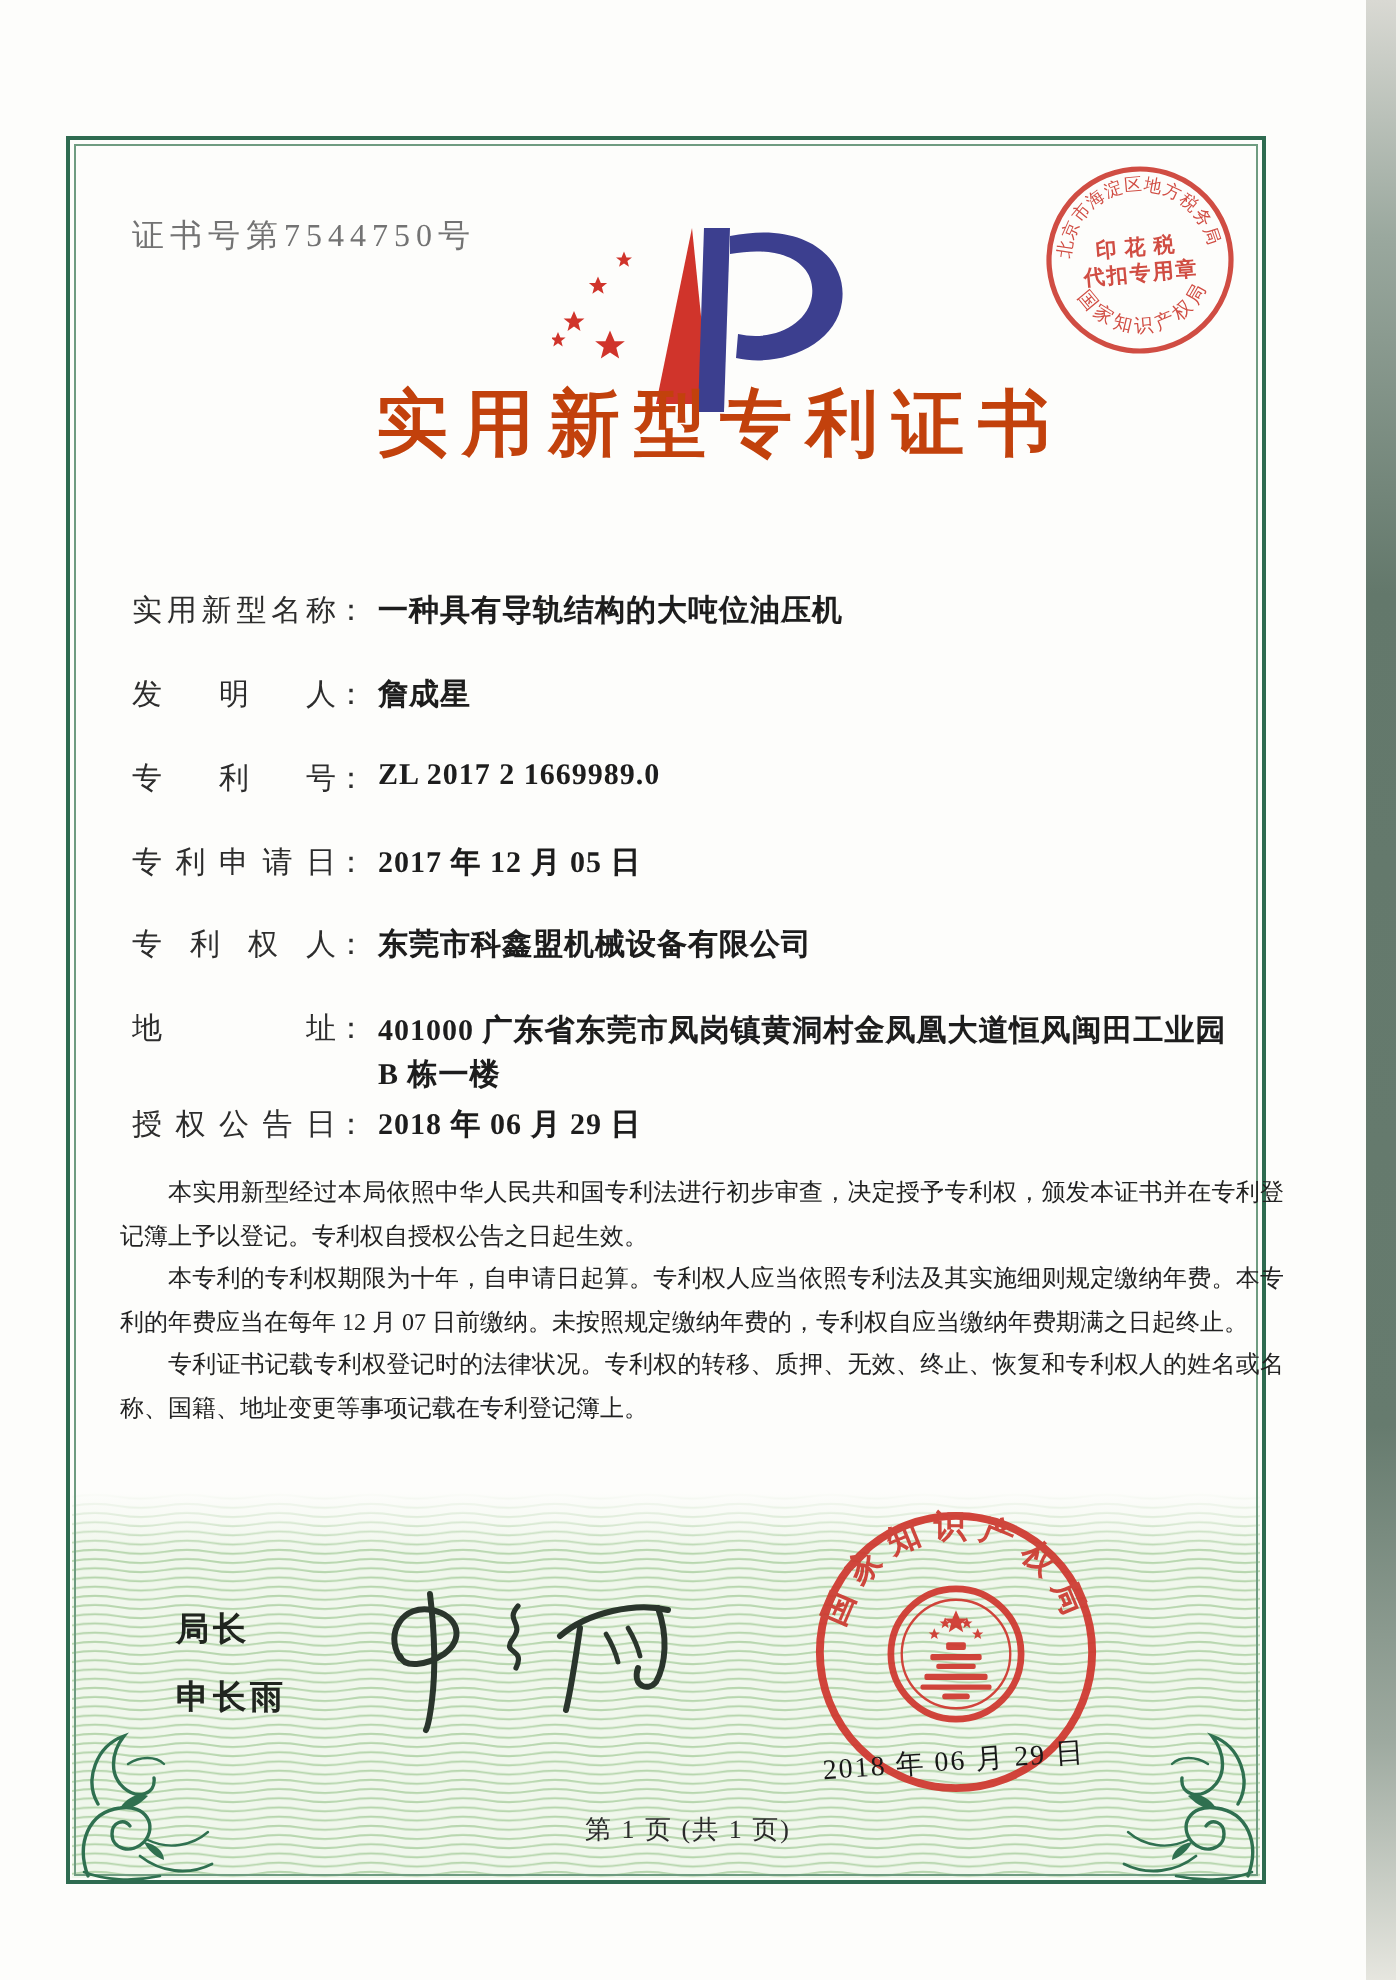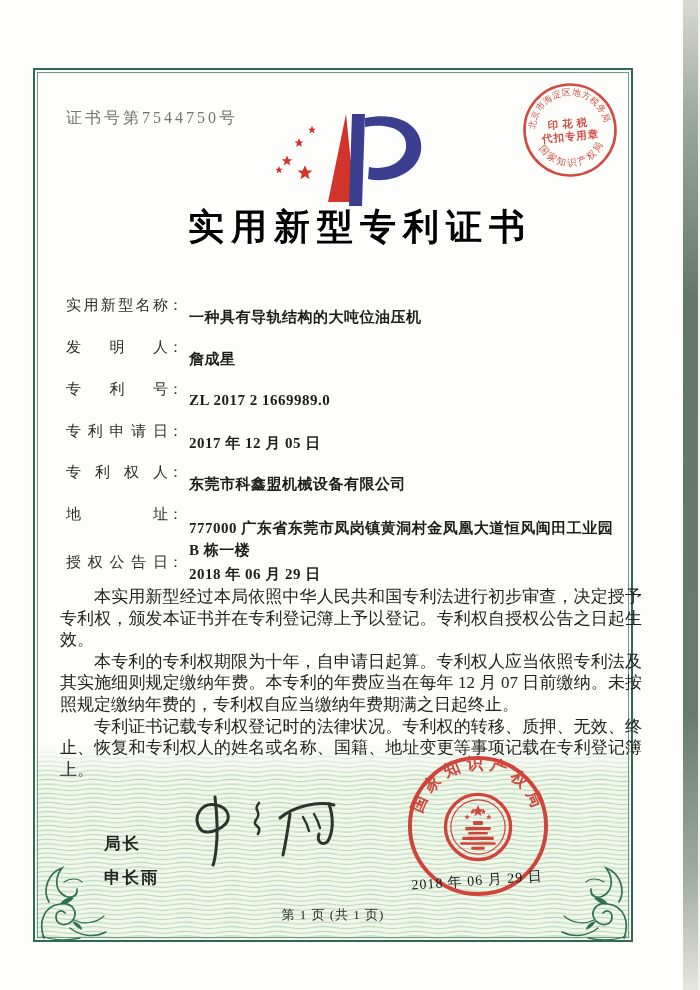--- a/index.html
+++ b/index.html
@@ -15,57 +15,57 @@
   .frame{position:absolute;left:33px;top:68px;width:600px;height:874px;
     border:2.5px solid #2e6b50;box-sizing:border-box;}
   .frame::after{content:"";position:absolute;left:2px;top:2px;right:2px;bottom:2px;
     border:1px solid #6f9c81;}
 
   .certno{position:absolute;left:66px;top:108px;font-size:16px;color:#737373;
     letter-spacing:3px;}
 
   .logo{position:absolute;left:276px;top:110px;}
 
-  .title{position:absolute;left:33px;top:203px;width:654px;text-align:center;
-    font-size:36px;font-weight:700;color:#000000;letter-spacing:7px;}
+  .title{position:absolute;left:33px;top:188px;width:654px;text-align:center;
+    font-size:36px;font-weight:700;color:#c2410c;letter-spacing:7px;}
 
   .frow{position:absolute;left:66px;font-size:15px;color:#222;white-space:nowrap;}
   .flabel{display:inline-block;width:102px;text-align:justify;text-align-last:justify;
     color:#2d2d2d;vertical-align:top;}
   .fcolon{display:inline-block;vertical-align:top;color:#2d2d2d;margin-right:6px;}
   .fval{display:inline-block;font-weight:600;color:#1d1d1d;vertical-align:top;
-    letter-spacing:.5px;margin-top:12px;}
+    letter-spacing:.5px;}
   .fval.wrap{white-space:normal;width:432px;line-height:22px;}
   .pair2{position:absolute;left:315px;top:0;white-space:nowrap;}
   .pair2 .flabel{width:90px;}
 
-  .body-text{position:absolute;left:60px;top:586px;width:582px;font-size:17px;
+  .body-text{position:absolute;left:60px;top:586px;width:582px;font-size:12px;
     line-height:21.6px;color:#222;text-align:justify;}
   .body-text p{margin:0;text-indent:2em;}
 
   .wavy{position:absolute;left:36px;top:746px;width:594px;height:193px;}
   .wavy-fade{position:absolute;left:36px;top:746px;width:594px;height:30px;
     background:linear-gradient(180deg,#fdfdfb 0%,rgba(253,253,251,0) 100%);}
 
   .orn{position:absolute;}
   .orn.left{left:36px;top:860px;}
   .orn.right{left:558px;top:860px;transform:scaleX(-1);}
 
-  .signer{position:absolute;left:88px;top:826px;font-family:"Liberation Sans","DejaVu Sans",sans-serif;
-    font-size:16.5px;font-weight:600;color:#20251f;letter-spacing:2px;line-height:34px;margin-left:16px;}
+  .signer{position:absolute;left:88px;top:798px;font-family:"Liberation Sans","DejaVu Sans",sans-serif;
+    font-size:16.5px;font-weight:600;color:#20251f;letter-spacing:2px;line-height:34px;}
   .signature{position:absolute;left:186px;top:784px;}
 
   .seal{position:absolute;left:404px;top:752px;}
   .seal-date{position:absolute;left:392px;top:872px;width:170px;text-align:center;
     font-size:14px;color:#181818;letter-spacing:1px;transform:rotate(-4deg);}
 
   .taxstamp{position:absolute;left:520px;top:80px;transform:rotate(-5deg);}
 
   .footer{position:absolute;left:33px;top:906px;width:600px;text-align:center;
-    font-size:13px;color:#2a2a2a;letter-spacing:1px;}
+    font-size:13px;color:#2a2a2a;letter-spacing:1px;padding-left:11px;}
 
   .red{fill:#cc3a30;}
   svg text{font-family:"Liberation Serif","DejaVu Serif",serif;}
 </style>
 </head>
 <body>
 
 <div class="stage">
 
   <svg class="wavy" width="594" height="193" viewBox="0 0 594 193">
@@ -155,21 +155,21 @@
   <div class="frow" style="top:380px">
     <span class="flabel">专利号</span><span class="fcolon">：</span><span class="fval">ZL 2017 2 1669989.0</span>
   </div>
   <div class="frow" style="top:422px">
     <span class="flabel">专利申请日</span><span class="fcolon">：</span><span class="fval">2017 年 12 月 05 日</span>
   </div>
   <div class="frow" style="top:463px">
     <span class="flabel">专利权人</span><span class="fcolon">：</span><span class="fval">东莞市科鑫盟机械设备有限公司</span>
   </div>
   <div class="frow" style="top:505px">
-    <span class="flabel">地址</span><span class="fcolon">：</span><span class="fval wrap">777000 广东省东莞市凤岗镇黄洞村金凤凰大道恒风闽田工业园 B 栋一楼</span>
+    <span class="flabel">地址</span><span class="fcolon">：</span><span class="fval wrap">401000 广东省东莞市凤岗镇黄洞村金凤凰大道恒风闽田工业园 B 栋一楼</span>
   </div>
   <div class="frow" style="top:553px">
     <span class="flabel">授权公告日</span><span class="fcolon">：</span><span class="fval">2018 年 06 月 29 日</span>
   </div>
 
   <div class="body-text">
     <p>本实用新型经过本局依照中华人民共和国专利法进行初步审查，决定授予专利权，颁发本证书并在专利登记簿上予以登记。专利权自授权公告之日起生效。</p>
     <p>本专利的专利权期限为十年，自申请日起算。专利权人应当依照专利法及其实施细则规定缴纳年费。本专利的年费应当在每年 12 月 07 日前缴纳。未按照规定缴纳年费的，专利权自应当缴纳年费期满之日起终止。</p>
     <p>专利证书记载专利权登记时的法律状况。专利权的转移、质押、无效、终止、恢复和专利权人的姓名或名称、国籍、地址变更等事项记载在专利登记簿上。</p>
   </div>

